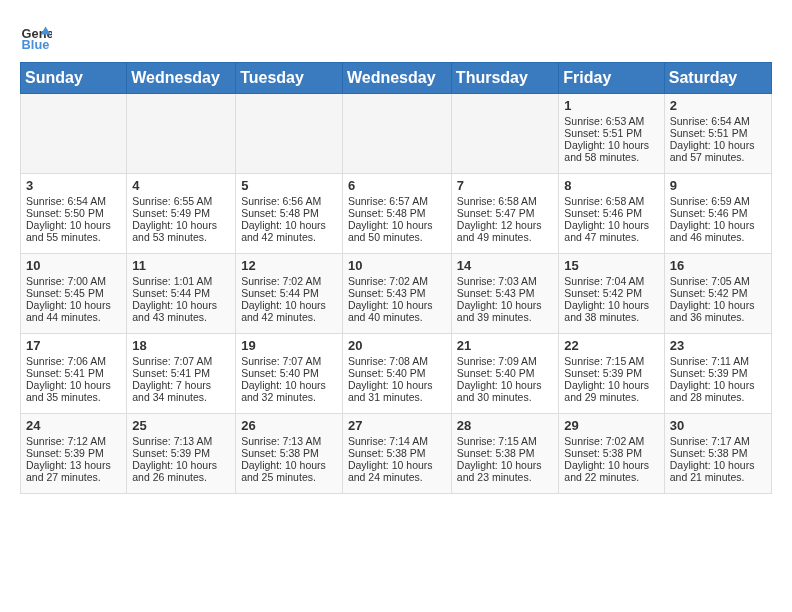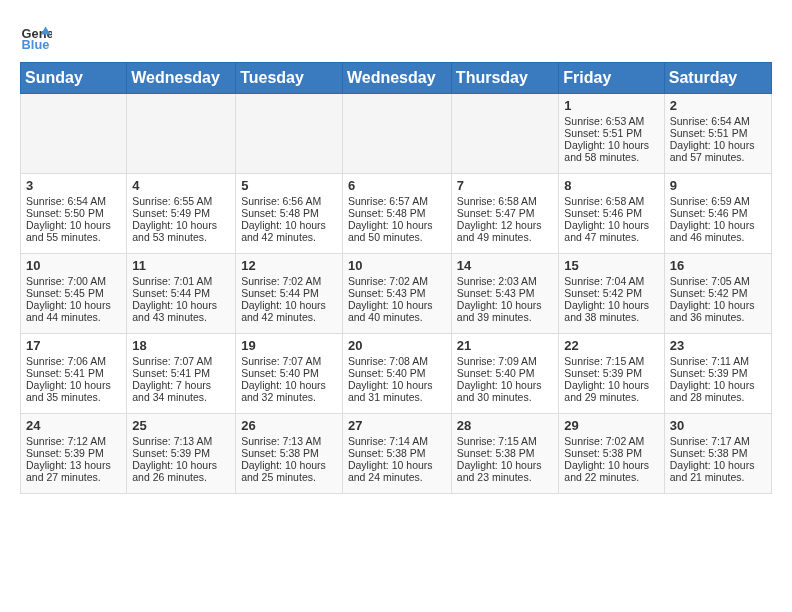--- a/index.html
+++ b/index.html
@@ -176,39 +176,39 @@
       </tr>
       <tr>
         <td>
           <span class="day-num">10</span>
           <div>Sunrise: 7:00 AM</div>
           <div>Sunset: 5:45 PM</div>
           <div>Daylight: 10 hours and 44 minutes.</div>
         </td>
         <td>
           <span class="day-num">11</span>
-          <div>Sunrise: 7:01 AM</div>
+          <div>Sunrise: 1:01 AM</div>
           <div>Sunset: 5:44 PM</div>
           <div>Daylight: 10 hours and 43 minutes.</div>
         </td>
         <td>
           <span class="day-num">12</span>
           <div>Sunrise: 7:02 AM</div>
           <div>Sunset: 5:44 PM</div>
           <div>Daylight: 10 hours and 42 minutes.</div>
         </td>
         <td>
           <span class="day-num">10</span>
           <div>Sunrise: 7:02 AM</div>
           <div>Sunset: 5:43 PM</div>
           <div>Daylight: 10 hours and 40 minutes.</div>
         </td>
         <td>
           <span class="day-num">14</span>
-          <div>Sunrise: 2:03 AM</div>
+          <div>Sunrise: 7:03 AM</div>
           <div>Sunset: 5:43 PM</div>
           <div>Daylight: 10 hours and 39 minutes.</div>
         </td>
         <td>
           <span class="day-num">15</span>
           <div>Sunrise: 7:04 AM</div>
           <div>Sunset: 5:42 PM</div>
           <div>Daylight: 10 hours and 38 minutes.</div>
         </td>
         <td>

